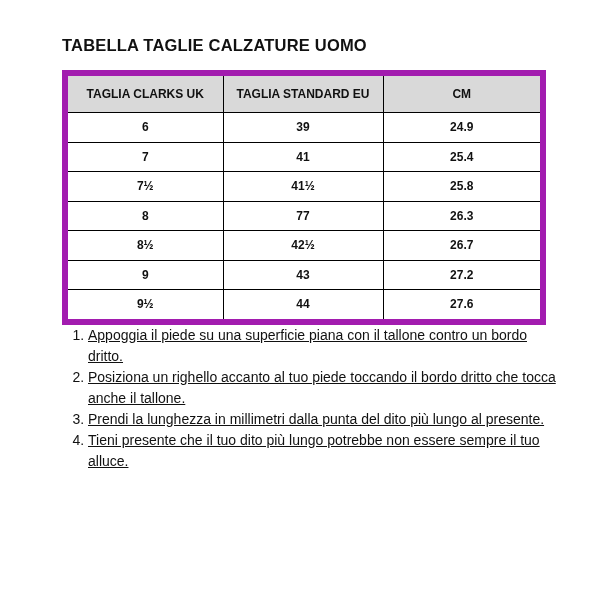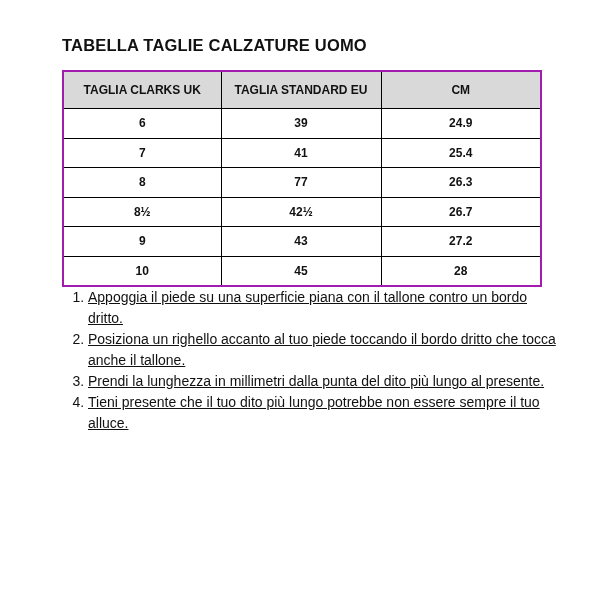--- a/index.html
+++ b/index.html
@@ -25,21 +25,21 @@
     margin: 0 0 15px 0;
     font-size: 16.5px;
     font-weight: bold;
     letter-spacing: 0.2px;
     color: #111111;
   }
   table.size-table {
     border-collapse: collapse;
     table-layout: fixed;
     width: 478px;
-    border: 2px solid #a21caf;
+    border: 6px solid #a21caf;
   }
   table.size-table col.c1 { width: 158px; }
   table.size-table col.c2 { width: 160px; }
   table.size-table col.c3 { width: 160px; }
   table.size-table th {
     background: #d9d9d9;
     border: 1.5px solid #000000;
     height: 34px;
     font-size: 12px;
     font-weight: bold;
@@ -103,38 +103,43 @@
           <td>6</td>
           <td>39</td>
           <td>24.9</td>
         </tr>
         <tr>
           <td>7</td>
           <td>41</td>
           <td>25.4</td>
         </tr>
         <tr>
+          <td>7½</td>
+          <td>41½</td>
+          <td>25.8</td>
+        </tr>
+        <tr>
           <td>8</td>
           <td>77</td>
           <td>26.3</td>
         </tr>
         <tr>
           <td>8½</td>
           <td>42½</td>
           <td>26.7</td>
         </tr>
         <tr>
           <td>9</td>
           <td>43</td>
           <td>27.2</td>
         </tr>
         <tr>
-          <td>10</td>
-          <td>45</td>
-          <td>28</td>
+          <td>9½</td>
+          <td>44</td>
+          <td>27.6</td>
         </tr>
       </tbody>
   </table>
 
 
   <ol class="instructions">
       <li>Appoggia il piede su una superficie piana con il tallone contro un bordo dritto.</li>
       <li>Posiziona un righello accanto al tuo piede toccando il bordo dritto che tocca anche il tallone.</li>
       <li>Prendi la lunghezza in millimetri dalla punta del dito più lungo al presente.</li>
       <li>Tieni presente che il tuo dito più lungo potrebbe non essere sempre il tuo alluce.</li>

